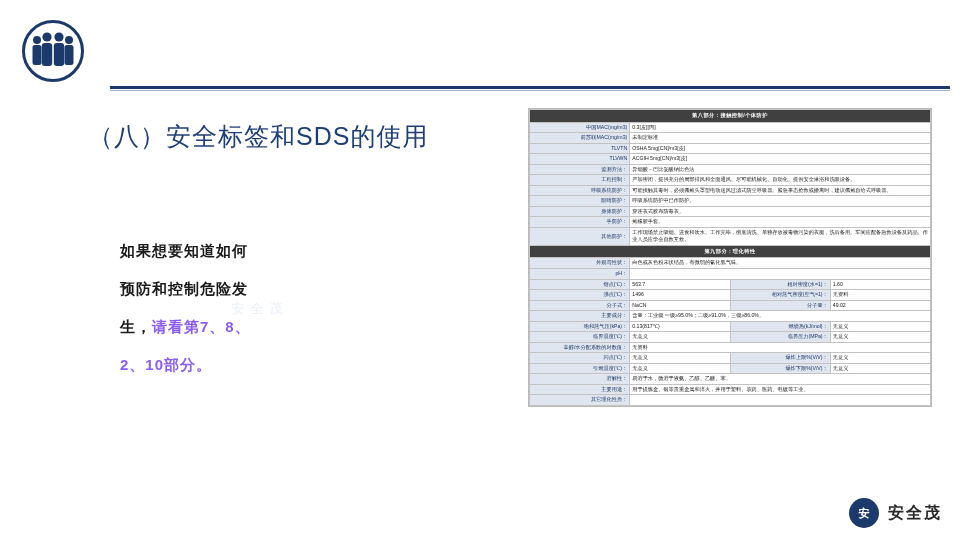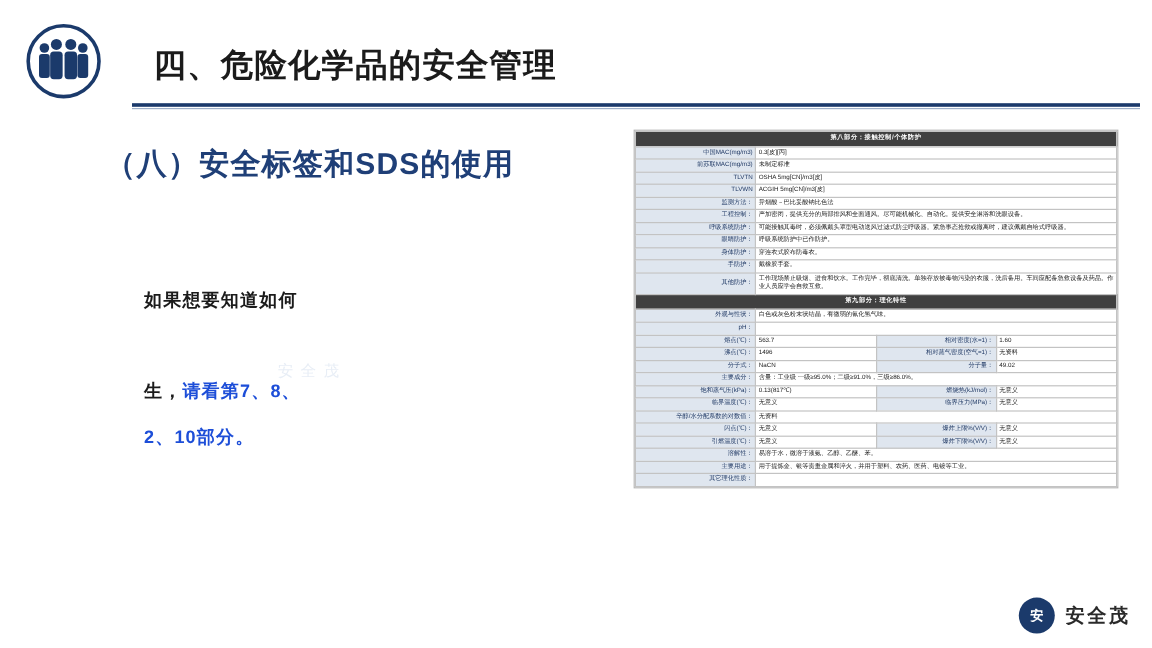--- a/index.html
+++ b/index.html
@@ -50,36 +50,36 @@
     left: 110px; top: 90px;
     width: 840px; height: 1px;
     background: #9fb0c9;
   }
 
   
   .subtitle {
     position: absolute;
     left: 88px; top: 120px;
     font-size: 25px;
-    font-weight: bold;
+    font-weight: normal;
     color: #1f3f77;
     letter-spacing: 1px;
     white-space: nowrap;
   }
   .body-text {
     position: absolute;
     left: 120px; top: 232px;
     width: 330px;
     font-size: 15px;
     font-weight: bold;
     color: #1b1b1b;
     line-height: 38px;
     letter-spacing: 1px;
   }
-  .body-text .hl { color: #1d4ed8; }
+  .body-text .hl { color: #8b5cf6; }
 
   
   .sds-panel {
     position: absolute;
     left: 528px; top: 108px;
     width: 404px;
     background: #ffffff;
     border: 1px solid #b9b9b9;
     font-size: 5.2px;
     color: #1a1a1a;
@@ -170,30 +170,29 @@
           <rect x="3.5" y="14" width="9" height="20" rx="2.5"></rect>
         <circle cx="18" cy="6" r="4.6"></circle>
           <rect x="12.8" y="12" width="10.4" height="23" rx="3"></rect>
         <circle cx="30" cy="6" r="4.6"></circle>
           <rect x="24.8" y="12" width="10.4" height="23" rx="3"></rect>
         <circle cx="40" cy="9" r="4"></circle>
           <rect x="35.5" y="14" width="9" height="20" rx="2.5"></rect>
       </g>
     </svg>
   </div>
-  <div class="header-title">四、危险化学品的安全管理</div>
   <div class="header-rule"></div>
   <div class="header-rule-thin"></div>
 </div>
 
 <div class="subtitle">（八）安全标签和SDS的使用</div>
 
 <div class="body-text">
   <span>如果想要知道如何</span><br>
-  <br>
+  <span>预防和控制危险发</span><br>
   <span>生，</span><span class="hl">请看第7、8、</span><br>
   <span class="hl">2、10部分。</span>
 </div>
 
 <div class="wm-left">安全茂</div>
 
 <div class="sds-panel">
   <table>
     <tbody id="sds-body">
         <tr class="sec-head">

